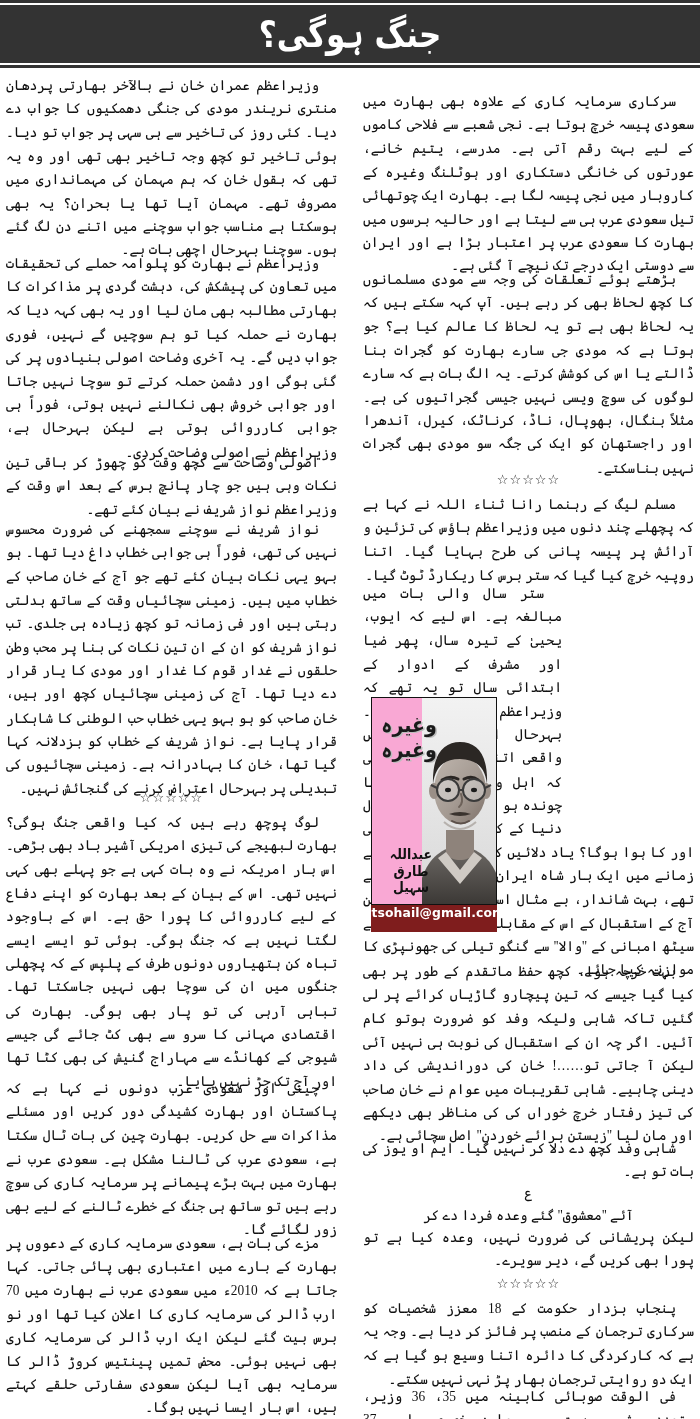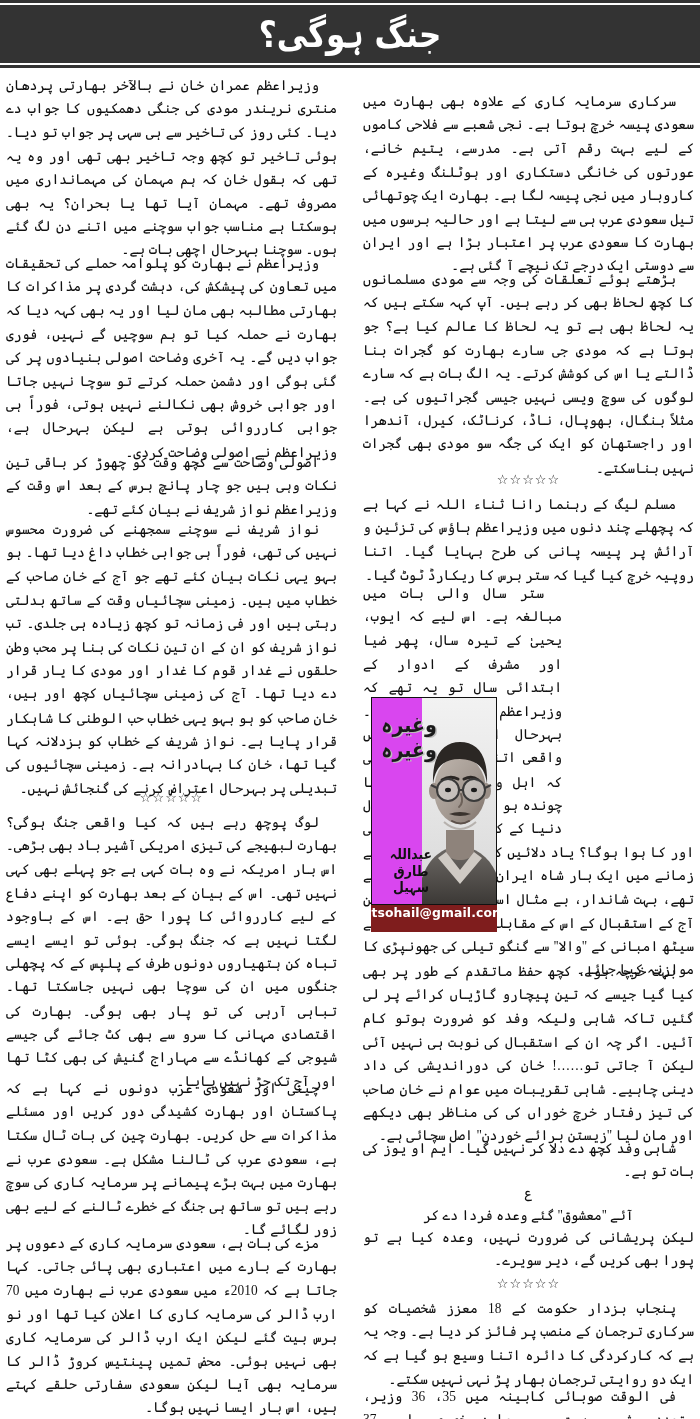--- a/index.html
+++ b/index.html
@@ -125,21 +125,21 @@
   .author-block {
     position: absolute;
     left: 8px;
     top: 607px;
     width: 126px;
     z-index: 5;
     background: #ffffff;
   }
   .author-card {
     border: 1.5px solid #111;
-    background: #d946ef;
+    background: #f9a8d4;
     box-sizing: border-box;
     width: 126px;
     height: 208px;
     position: relative;
     overflow: hidden;
   }
   .author-photo {
     position: absolute;
     right: 0;
     top: 0;

